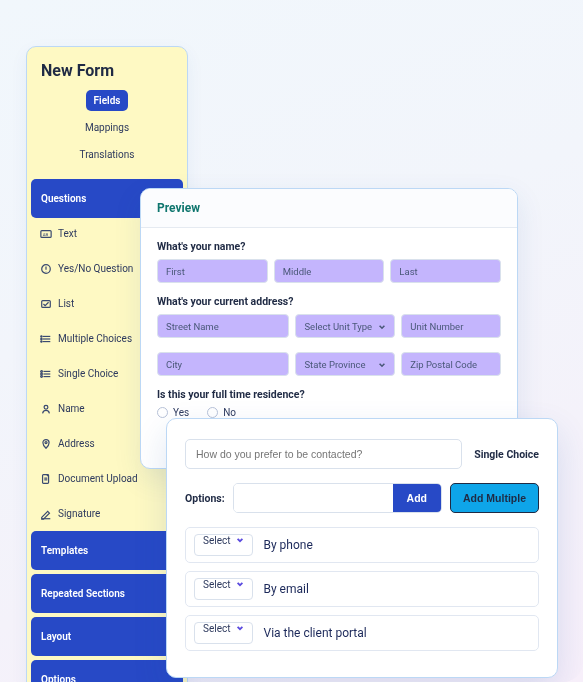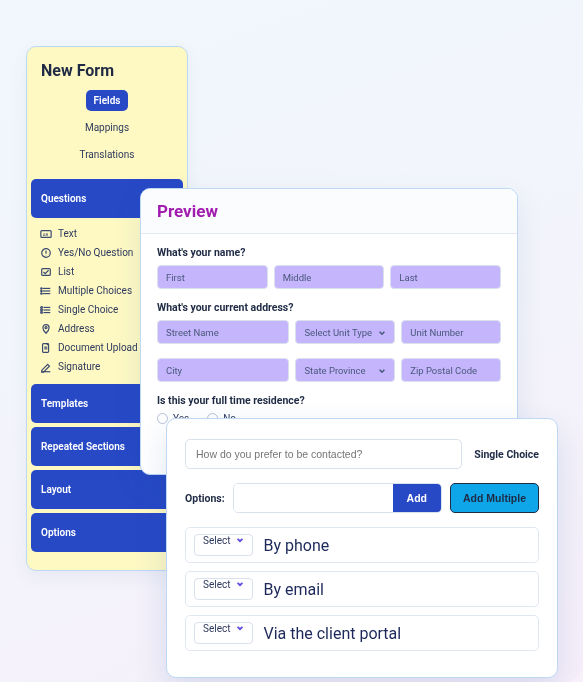--- a/index.html
+++ b/index.html
@@ -52,21 +52,21 @@
     background: #2749c6;
     color: #fff;
     font-size: 10px;
     font-weight: 600;
     padding: 14px 10px;
     border-radius: 5px;
     cursor: pointer;
   }
   .qlist {
     padding: 4px 12px 6px;
-    display: flex; flex-direction: column; gap: 4px;
+    display: flex; flex-direction: column; gap: 20px;
   }
   .qitem {
     display: flex; align-items: center; gap: 6px;
     font-size: 10px;
     color: #2e3a5e;
     cursor: pointer;
     padding: 1px 0;
   }
   .qitem .ic { width: 13px; height: 13px; display:flex; align-items:center; justify-content:center; flex: 0 0 13px; }
   .qitem .ic svg { width: 12px; height: 12px; stroke: #3a4a70; fill: none; stroke-width: 1.4; }
@@ -80,21 +80,21 @@
     border: 1px solid #bcd8f5;
     border-radius: 10px;
     box-shadow: 0 10px 28px rgba(30,80,160,.10);
     overflow: hidden;
   }
   .preview-hd {
     padding: 12px 16px;
     border-bottom: 1px solid #e5eaf1;
     background: #fbfcfe;
   }
-  .preview-hd h3 { font-size: 17px; font-weight: 700; color:#a21caf; }
+  .preview-hd h3 { font-size: 12px; font-weight: 700; color:#0f766e; }
   .preview-body { padding: 12px 16px 38px; }
   .q { margin-bottom: 12px; }
   .q .lbl { font-size: 10.5px; font-weight: 700; color:#1f2a44; margin-bottom: 6px; }
   .row { display: flex; gap: 6px; }
   .row + .row { margin-top: 14px; }
   .inp, .sel {
     flex: 1 1 0;
     border: 1px solid #d9e1ec;
     border-radius: 4px;
     background: #c4b5fd;
@@ -153,21 +153,21 @@
     padding:6px 8px; margin-bottom:8px;
   }
   .opt-card .sel-mini {
     border:1px solid #d9e1ec; border-radius:4px;
     height:22px; padding:0 8px;
     display:flex; gap:6px;
     font-size:10px; color:#2e3a5e;
     cursor:pointer;
   }
   .opt-card .sel-mini .chev svg{width:8px;height:8px;stroke:#5a4adf;fill:none;stroke-width:2.2;}
-  .opt-card .opt-text{ font-size:16px; color:#1c295a; }
+  .opt-card .opt-text{ font-size:12px; color:#1c295a; }
 </style>
 </head>
 <body>
 
 <div class="builder">
   <h2>New Form</h2>
 
   <div class="tabs">
     <div class="tab active">Fields</div>
     <div class="tab">Mappings</div>
@@ -223,20 +223,29 @@
           <svg viewBox="0 0 14 14">
             <line x1="4" y1="4" x2="12" y2="4"></line>
             <line x1="4" y1="7" x2="12" y2="7"></line>
             <line x1="4" y1="10" x2="12" y2="10"></line>
             <circle cx="1.8" cy="4" r="1"></circle>
             <circle cx="1.8" cy="7" r="1"></circle>
             <circle cx="1.8" cy="10" r="1"></circle>
           </svg>
         </span>
       <span>Single Choice</span>
+    </div>
+    <div class="qitem">
+      <span class="ic">
+          <svg viewBox="0 0 14 14">
+            <circle cx="7" cy="5" r="2.2"></circle>
+            <path d="M3 12c.6-2.2 2.3-3.3 4-3.3s3.4 1.1 4 3.3"></path>
+          </svg>
+        </span>
+      <span>Name</span>
     </div>
     <div class="qitem">
       <span class="ic">
           <svg viewBox="0 0 14 14">
             <path d="M7 1.8c2 0 3.6 1.6 3.6 3.6C10.6 8.5 7 12 7 12S3.4 8.5 3.4 5.4C3.4 3.4 5 1.8 7 1.8z"></path>
             <circle cx="7" cy="5.3" r="1.2"></circle>
           </svg>
         </span>
       <span>Address</span>
     </div>

